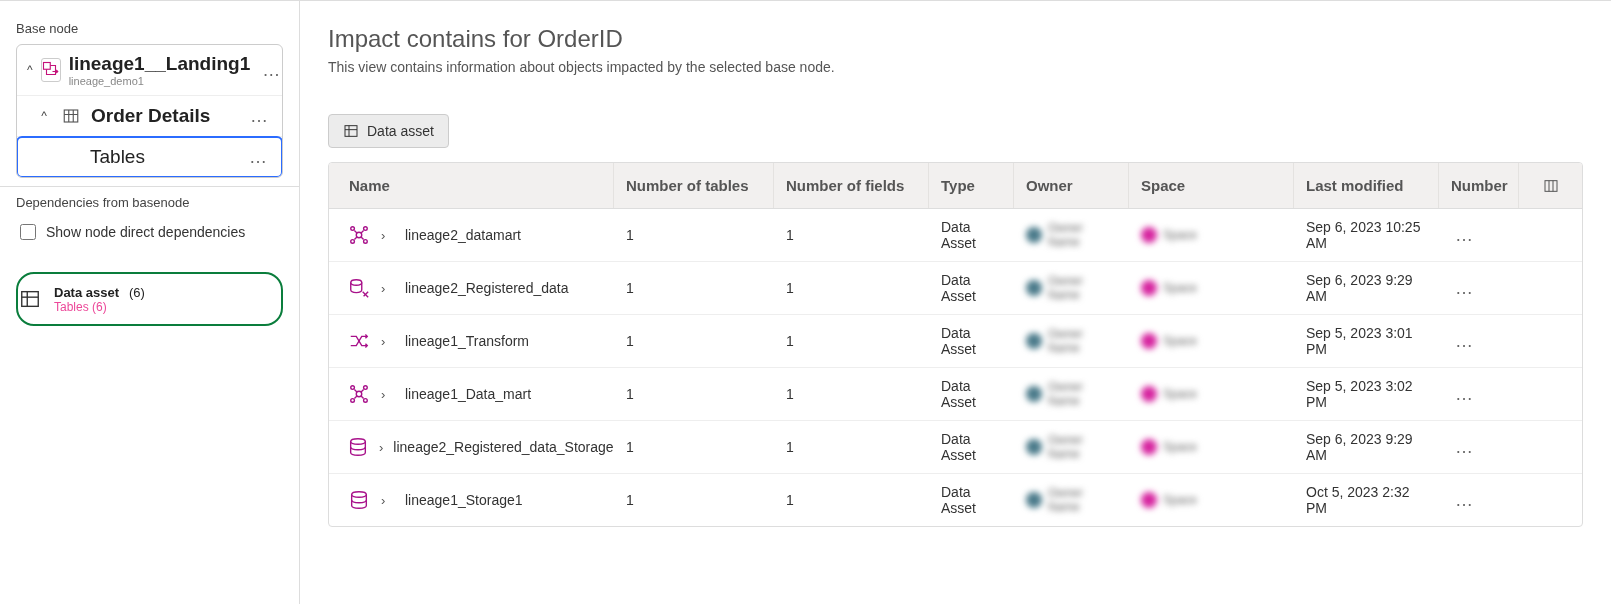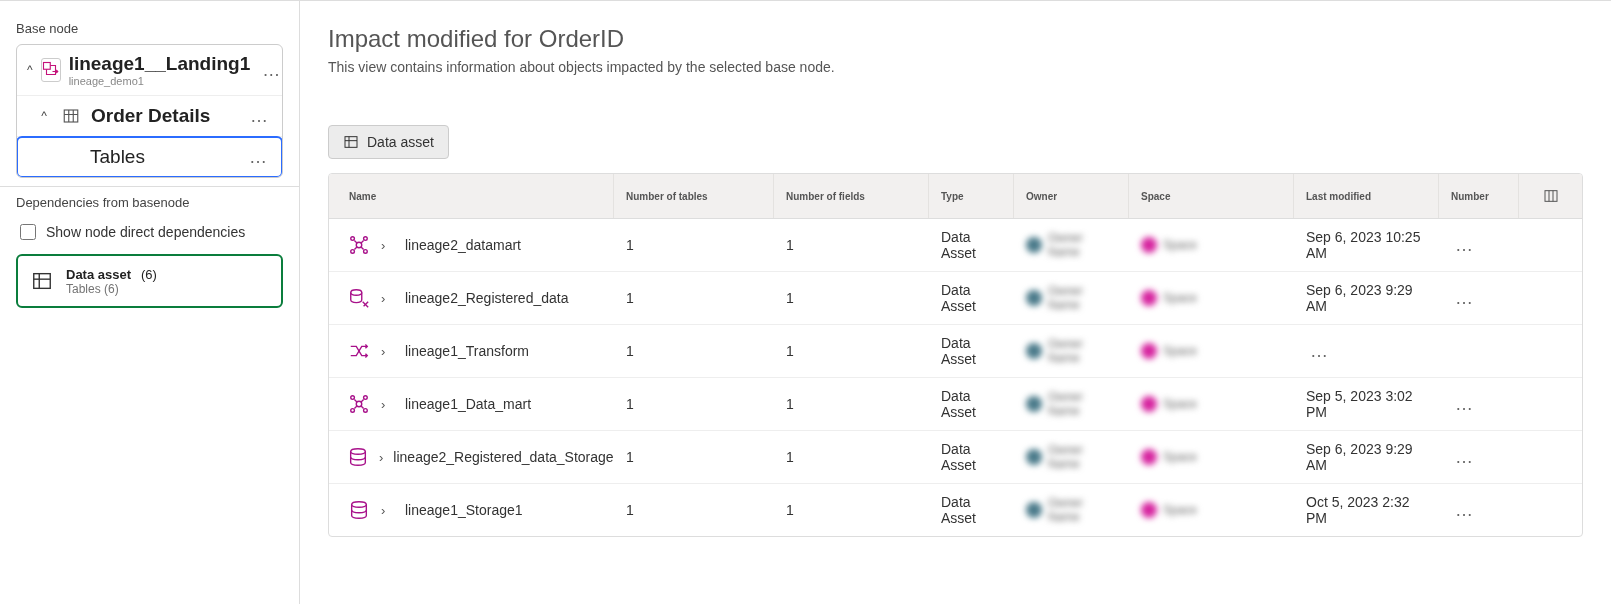--- a/index.html
+++ b/index.html
@@ -60,38 +60,38 @@
 .icon-box.app-icon { border: 1px solid #ccc; }
 .bn-texts { flex: 1; display: flex; flex-direction: column; }
 .bn-title { font-size: 19px; font-weight: 600; color: #222; white-space: nowrap; overflow: hidden; text-overflow: ellipsis; }
 .bn-sub { font-size: 11px; color: #888; }
 .dots { color: #666; font-size: 18px; cursor: pointer; line-height: 1; padding: 0 4px; }
 .divider { border: none; border-top: 1px solid #ddd; margin: 8px -16px; }
 .checkbox-row { display: flex; align-items: center; gap: 10px; font-size: 14px; color: #333; padding: 6px 0 12px 4px; }
 .checkbox-row input { width: 16px; height: 16px; }
 .filter-card {
   border: 2px solid #0a7d3c;
-  border-radius: 6px;
-  padding: 10px 12px;
+  border-radius: 18px;
+  padding: 10px 0;
   display: flex;
   align-items: center;
   gap: 12px;
-  margin-top: 2px;
+  margin-top: 20px;
 }
 .filter-texts { display: flex; flex-direction: column; }
 .filter-title { font-size: 13px; color: #222; font-weight: 600; }
-.filter-sub { font-size: 12px; color: #737373; }
+.filter-sub { font-size: 12px; color: #ec4899; }
 
 .main {
   flex: 1;
   padding: 24px 28px;
   overflow: auto;
 }
 .page-title { font-size: 24px; color: #555; font-weight: 400; margin-bottom: 6px; }
-.page-desc { font-size: 14px; color: #555; margin-bottom: 50px; }
+.page-desc { font-size: 14px; color: #555; margin-bottom: 39px; }
 .tab-chip {
   display: inline-flex;
   align-items: center;
   gap: 8px;
   background: #ececec;
   border: 1px solid #ccc;
   border-radius: 4px;
   padding: 8px 14px;
   font-size: 14px;
   color: #333;
@@ -102,21 +102,21 @@
   border-radius: 4px;
   overflow: hidden;
 }
 .thead {
   display: flex;
   background: #f2f0ef;
   border-bottom: 1px solid #ddd;
 }
 .th {
   padding: 14px 12px;
-  font-size: 10px;
+  font-size: 15px;
   color: #555;
   font-weight: 600;
   border-right: 1px solid #e4e2e0;
   display: flex;
   align-items: center;
 }
 .th:last-child { border-right: none; }
 .col-name { width: 285px; padding-left: 20px; }
 .col-tables { width: 160px; }
 .col-fields { width: 155px; }
@@ -212,21 +212,21 @@
             <span class="filter-title">Data asset</span>
             <span class="filter-title" style="font-weight:400; margin-left:6px;">(6)</span>
           </div>
           <span class="filter-sub">Tables (6)</span>
         </div>
       </div>
     </div>
   </aside>
 
   <main class="main">
-    <h1 class="page-title">Impact modified for OrderID</h1>
+    <h1 class="page-title">Impact contains for OrderID</h1>
     <p class="page-desc">This view contains information about objects impacted by the selected base node.</p>
 
     <div class="tab-chip">
       <svg width="16" height="16" viewBox="0 0 24 24">
         <rect x="3" y="4" width="18" height="16" fill="none" stroke="#333" stroke-width="1.5"></rect>
         <line x1="3" y1="10" x2="21" y2="10" stroke="#333" stroke-width="1.5"></line>
         <line x1="9" y1="4" x2="9" y2="20" stroke="#333" stroke-width="1.5"></line>
       </svg>
       <span>Data asset</span>
     </div>
@@ -343,20 +343,21 @@
                 <span class="dot" style="background:#4a7a8a"></span>
                 <span class="txt">Owner Name</span>
               </span>
             </div>
             <div class="td col-space">
               <span class="blur-chip">
                 <span class="dot" style="background:#d6249f"></span>
                 <span class="txt">Space</span>
               </span>
             </div>
+            <div class="td col-modified">Sep 5, 2023 3:01 PM</div>
             <div class="td col-actions">
               <span class="dots">…</span>
             </div>
             <div class="td col-settings"></div>
           </div>
           <div class="tr">
             <div class="td col-name">
               <span class="row-icon">
                 <svg width="22" height="22" viewBox="0 0 24 24">
                   <circle cx="12" cy="12" r="3" fill="none" stroke="#a8118a" stroke-width="1.5"></circle>

